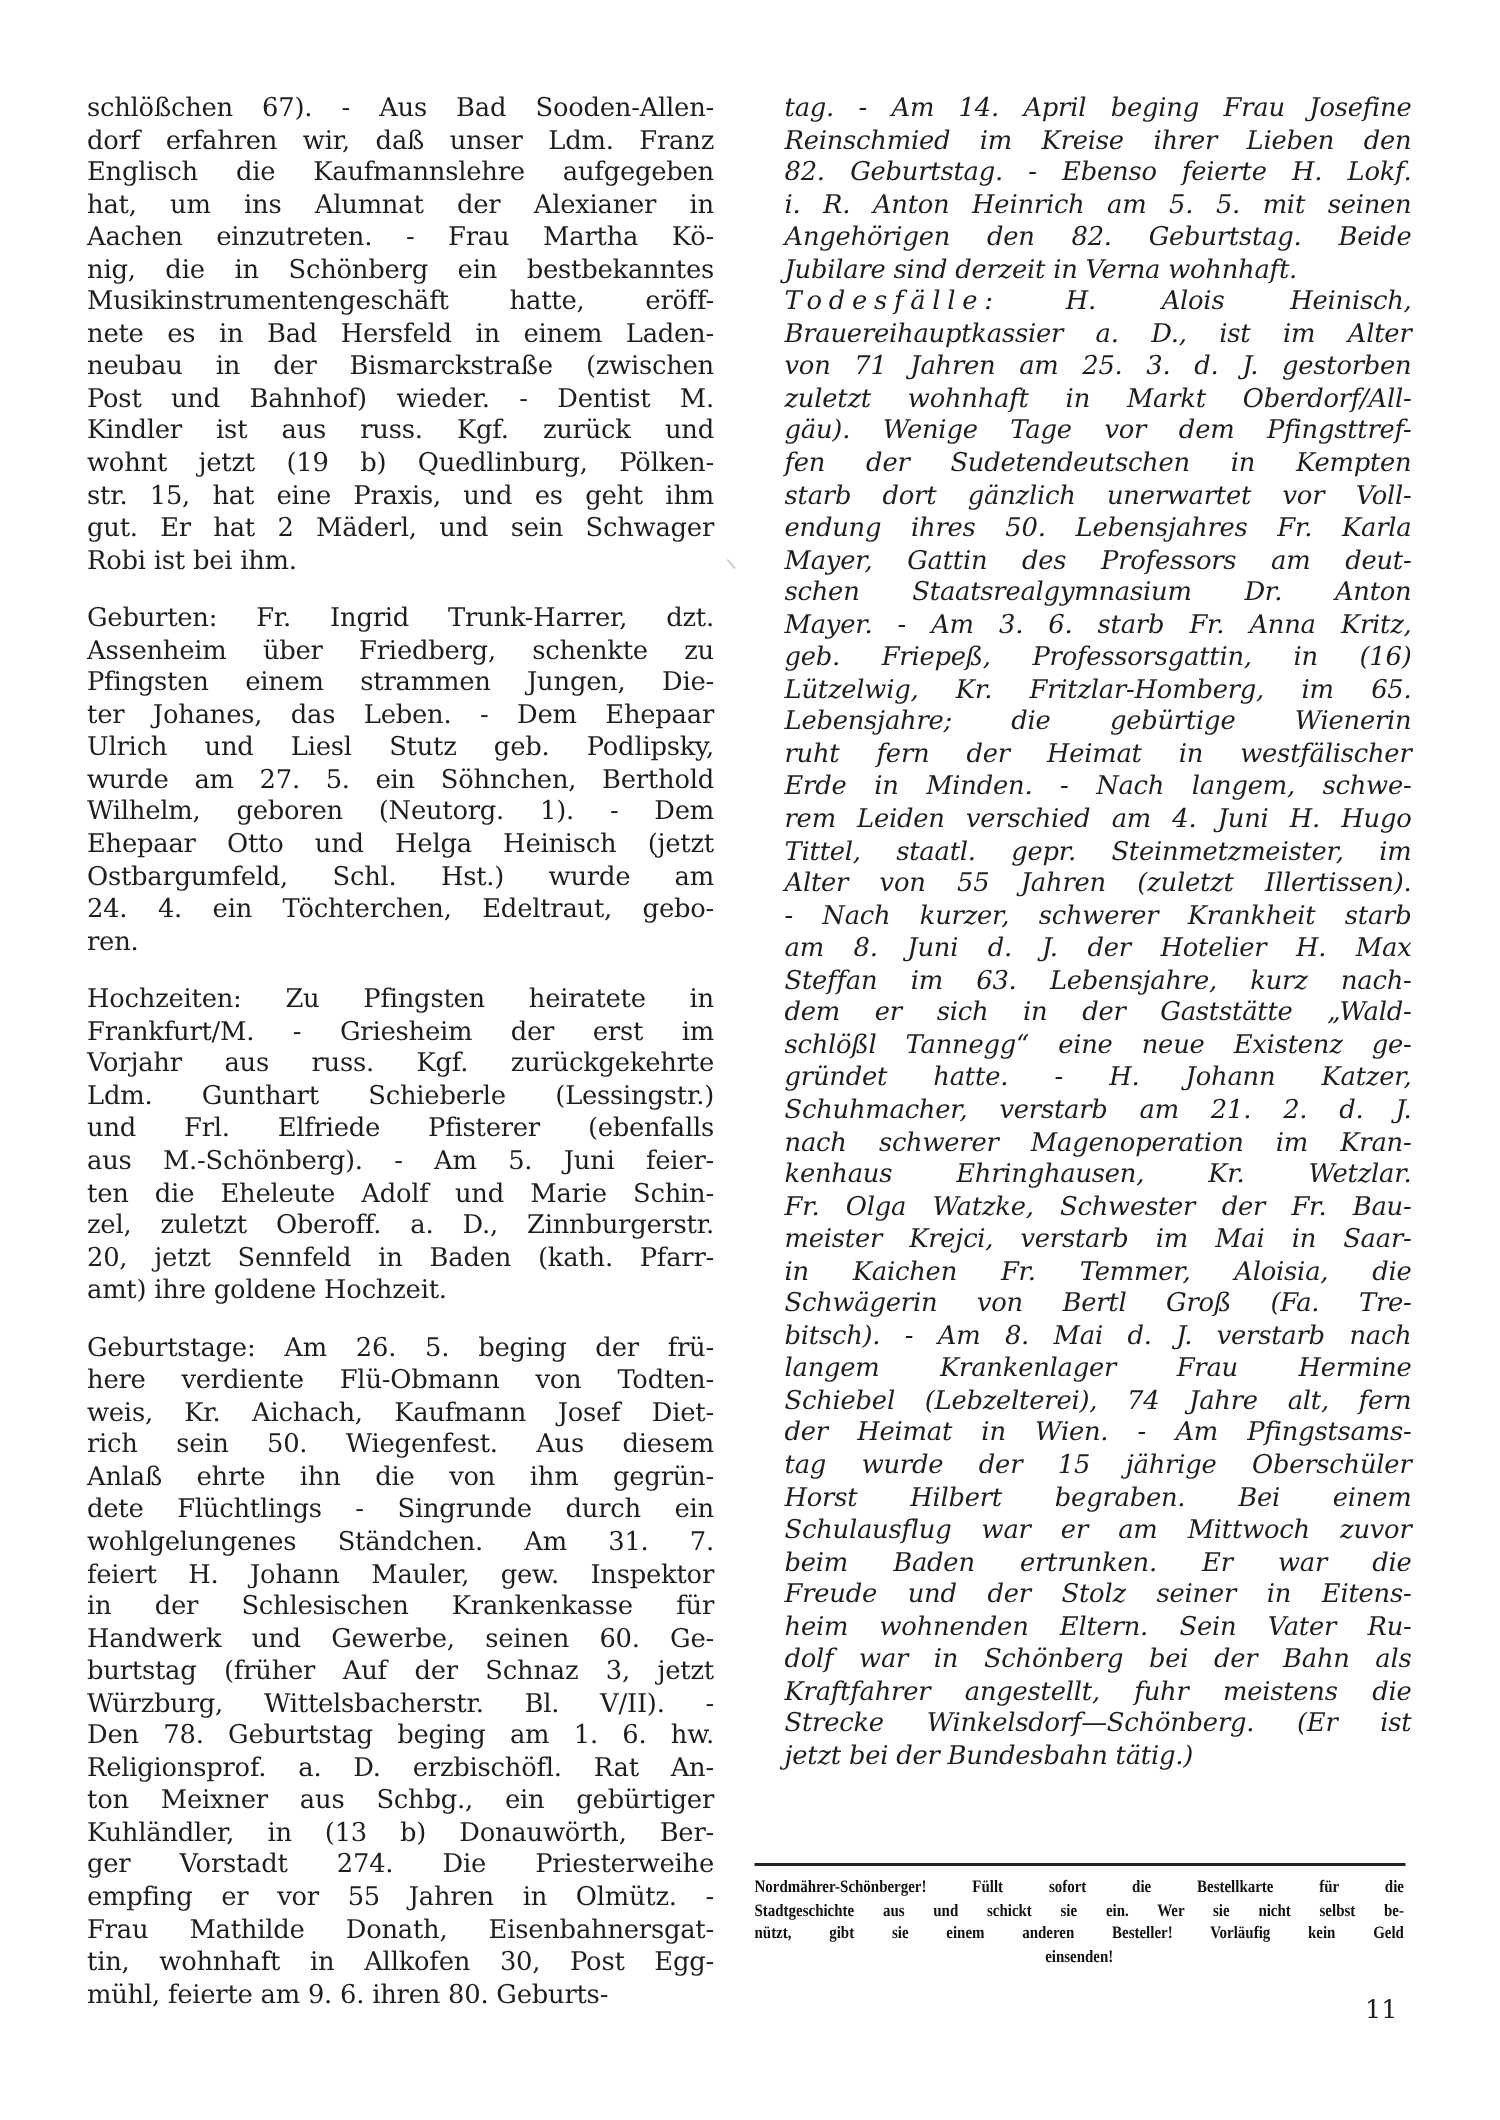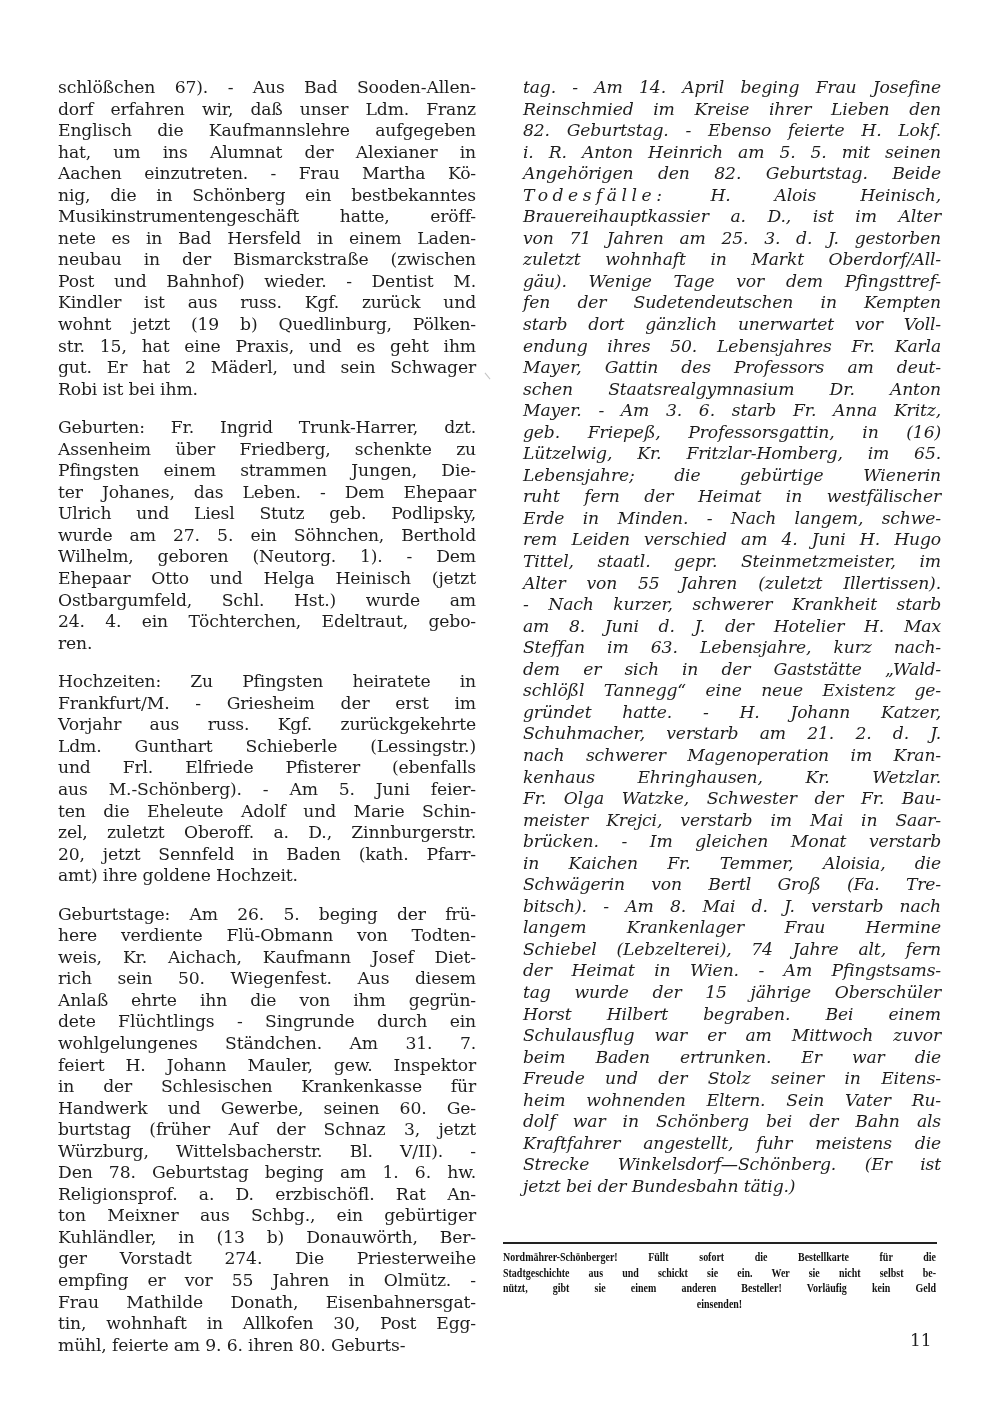--- a/index.html
+++ b/index.html
@@ -7,21 +7,21 @@
       width: 1000px;
       height: 1413px;
       background: #ffffff;
       position: relative;
       overflow: hidden;
       font-family: "DejaVu Serif", "Liberation Serif", serif;
       color: #1e1e1e;
     }
     .column {
       position: absolute;
-      top: 77px;
+      top: 62px;
       width: 418px;
     }
     #col-left { left: 58px; }
     #col-right { left: 523px; font-style: italic; }
     .line {
       height: 21.55px;
       line-height: 21.55px;
       font-size: 17.2px;
       white-space: nowrap;
       text-align: justify;
@@ -141,20 +141,21 @@
     <div class="line">Frau Mathilde Donath, Eisenbahnersgat-</div>
     <div class="line">tin, wohnhaft in Allkofen 30, Post Egg-</div>
     <div class="line last">mühl, feierte am 9. 6. ihren 80. Geburts-</div>
   </div>
 <div id="col-right" class="column">
     <div class="line">tag. - Am 14. April beging Frau Josefine</div>
     <div class="line">Reinschmied im Kreise ihrer Lieben den</div>
     <div class="line">82. Geburtstag. - Ebenso feierte H. Lokf.</div>
     <div class="line">i. R. Anton Heinrich am 5. 5. mit seinen</div>
     <div class="line">Angehörigen den 82. Geburtstag. Beide</div>
+    <div class="line last">Jubilare sind derzeit in Verna wohnhaft.</div>
     <div class="line"><span class="spaced">Todesfälle:</span> H. Alois Heinisch,</div>
     <div class="line">Brauereihauptkassier a. D., ist im Alter</div>
     <div class="line">von 71 Jahren am 25. 3. d. J. gestorben</div>
     <div class="line">zuletzt wohnhaft in Markt Oberdorf/All-</div>
     <div class="line">gäu). Wenige Tage vor dem Pfingsttref-</div>
     <div class="line">fen der Sudetendeutschen in Kempten</div>
     <div class="line">starb dort gänzlich unerwartet vor Voll-</div>
     <div class="line">endung ihres 50. Lebensjahres Fr. Karla</div>
     <div class="line">Mayer, Gattin des Professors am deut-</div>
     <div class="line">schen Staatsrealgymnasium Dr. Anton</div>
@@ -171,21 +172,20 @@
     <div class="line">am 8. Juni d. J. der Hotelier H. Max</div>
     <div class="line">Steffan im 63. Lebensjahre, kurz nach-</div>
     <div class="line">dem er sich in der Gaststätte „Wald-</div>
     <div class="line">schlößl Tannegg“ eine neue Existenz ge-</div>
     <div class="line">gründet hatte. - H. Johann Katzer,</div>
     <div class="line">Schuhmacher, verstarb am 21. 2. d. J.</div>
     <div class="line">nach schwerer Magenoperation im Kran-</div>
     <div class="line">kenhaus Ehringhausen, Kr. Wetzlar.</div>
     <div class="line">Fr. Olga Watzke, Schwester der Fr. Bau-</div>
     <div class="line">meister Krejci, verstarb im Mai in Saar-</div>
-    <div class="line">brücken. - Im gleichen Monat verstarb</div>
     <div class="line">in Kaichen Fr. Temmer, Aloisia, die</div>
     <div class="line">Schwägerin von Bertl Groß (Fa. Tre-</div>
     <div class="line">bitsch). - Am 8. Mai d. J. verstarb nach</div>
     <div class="line">langem Krankenlager Frau Hermine</div>
     <div class="line">Schiebel (Lebzelterei), 74 Jahre alt, fern</div>
     <div class="line">der Heimat in Wien. - Am Pfingstsams-</div>
     <div class="line">tag wurde der 15 jährige Oberschüler</div>
     <div class="line">Horst Hilbert begraben. Bei einem</div>
     <div class="line">Schulausflug war er am Mittwoch zuvor</div>
     <div class="line">beim Baden ertrunken. Er war die</div>

